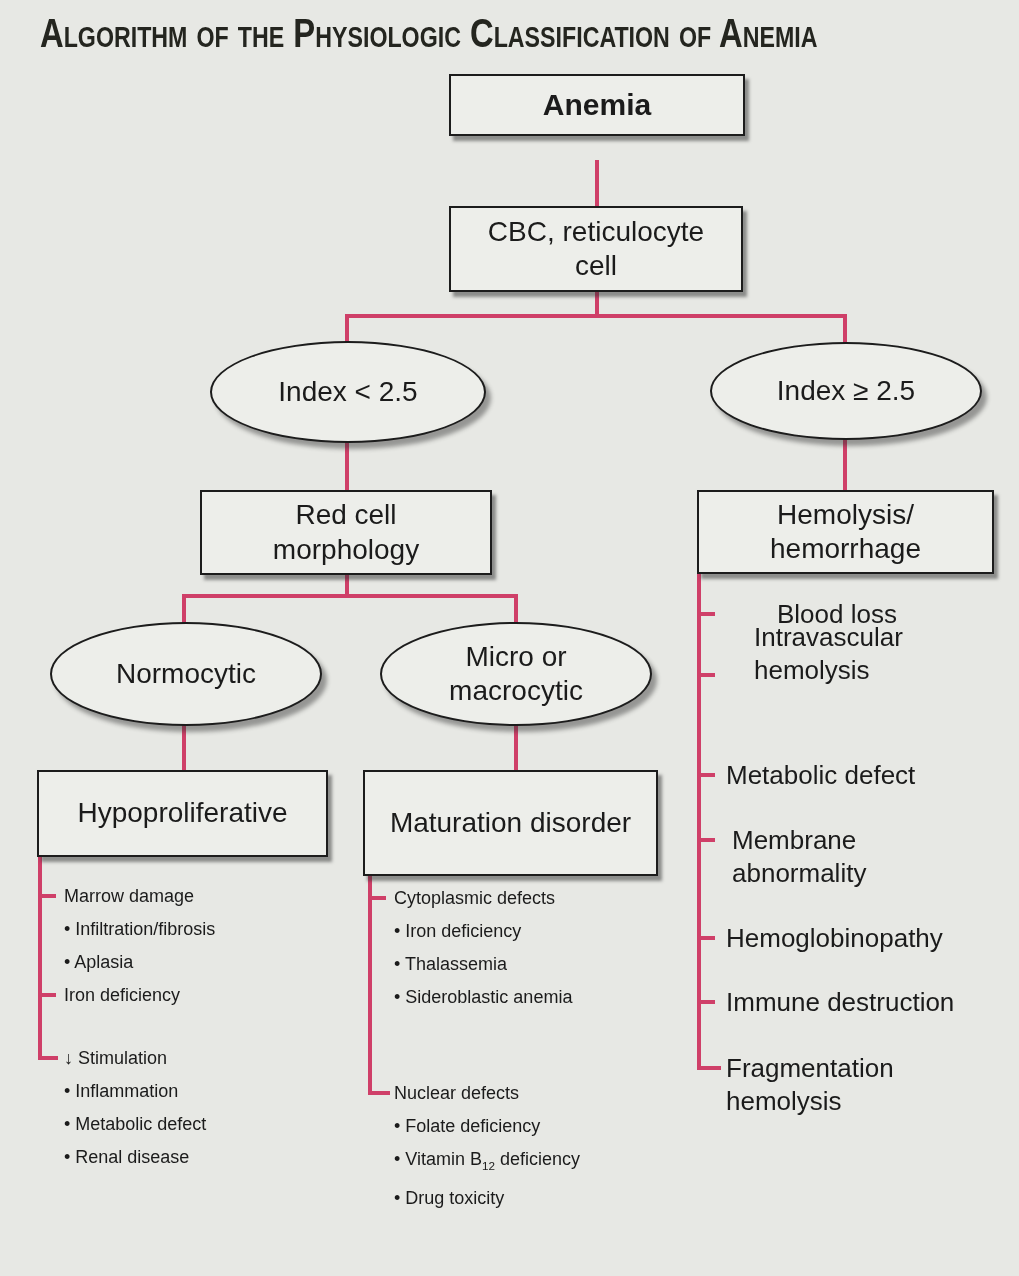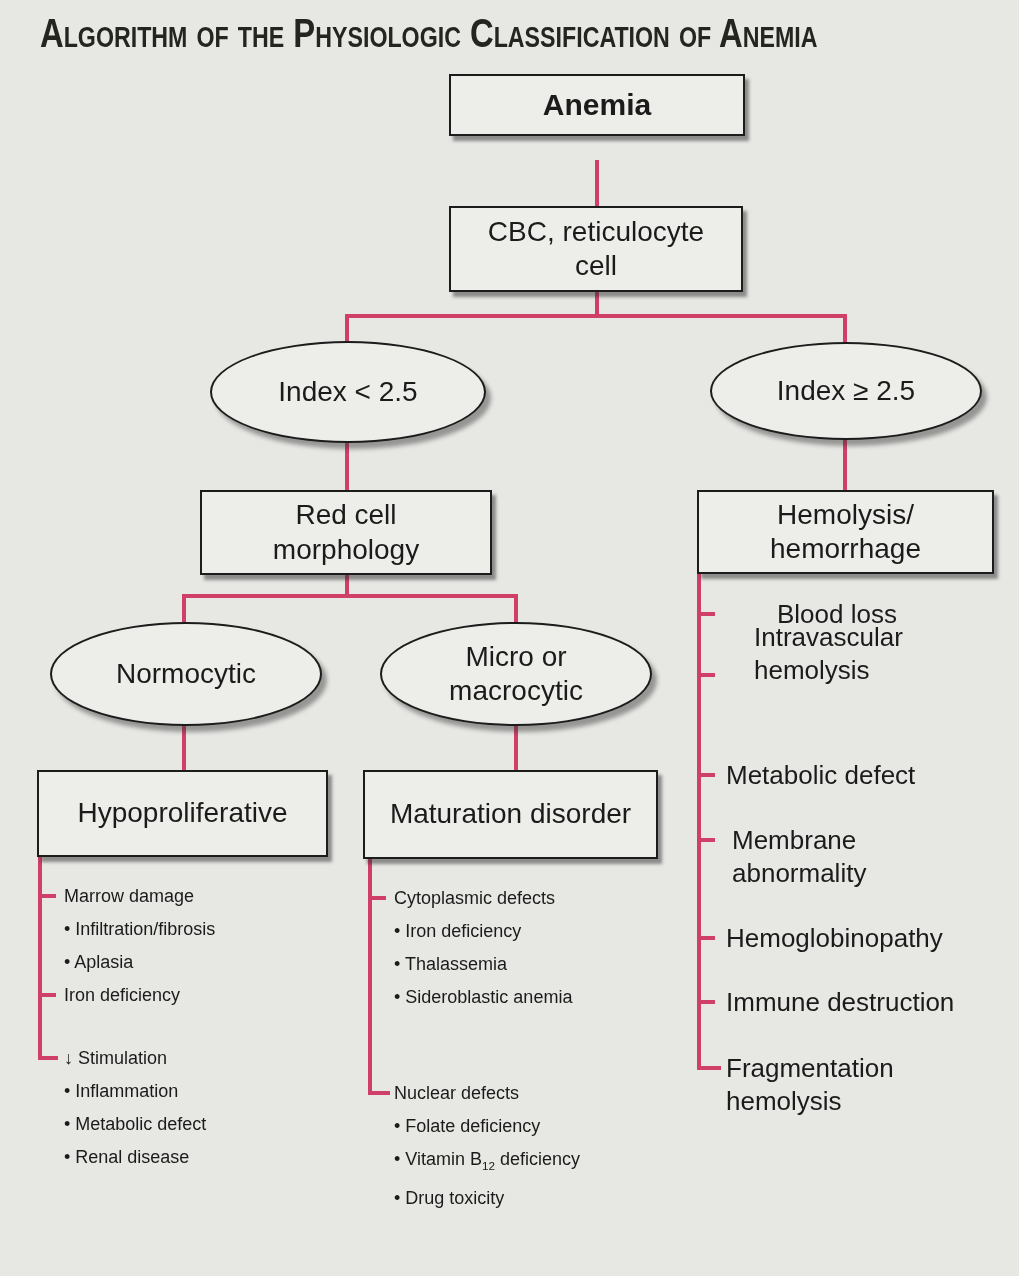--- a/index.html
+++ b/index.html
@@ -133,21 +133,21 @@
 
   <div class="node ellipse" style="left:380px;top:622px;width:272px;height:104px;">
     <span>Micro or</span>
     <span>macrocytic</span>
   </div>
 
   <div class="node" style="left:37px;top:770px;width:291px;height:87px;">
     <span>Hypoproliferative</span>
   </div>
 
-  <div class="node" style="left:363px;top:770px;width:295px;height:89px;">
+  <div class="node" style="left:363px;top:770px;width:295px;height:106px;">
     <span>Maturation disorder</span>
   </div>
 
   <div class="lgroup" style="left:64px;top:880px;width:300px;">
     <div class="li hang">Marrow damage</div>
     <div class="li hang">• Infiltration/fibrosis</div>
     <div class="li hang">• Aplasia</div>
     <div class="li hang">Iron deficiency</div>
   </div>
   <div class="lgroup" style="left:64px;top:1042px;width:300px;">

